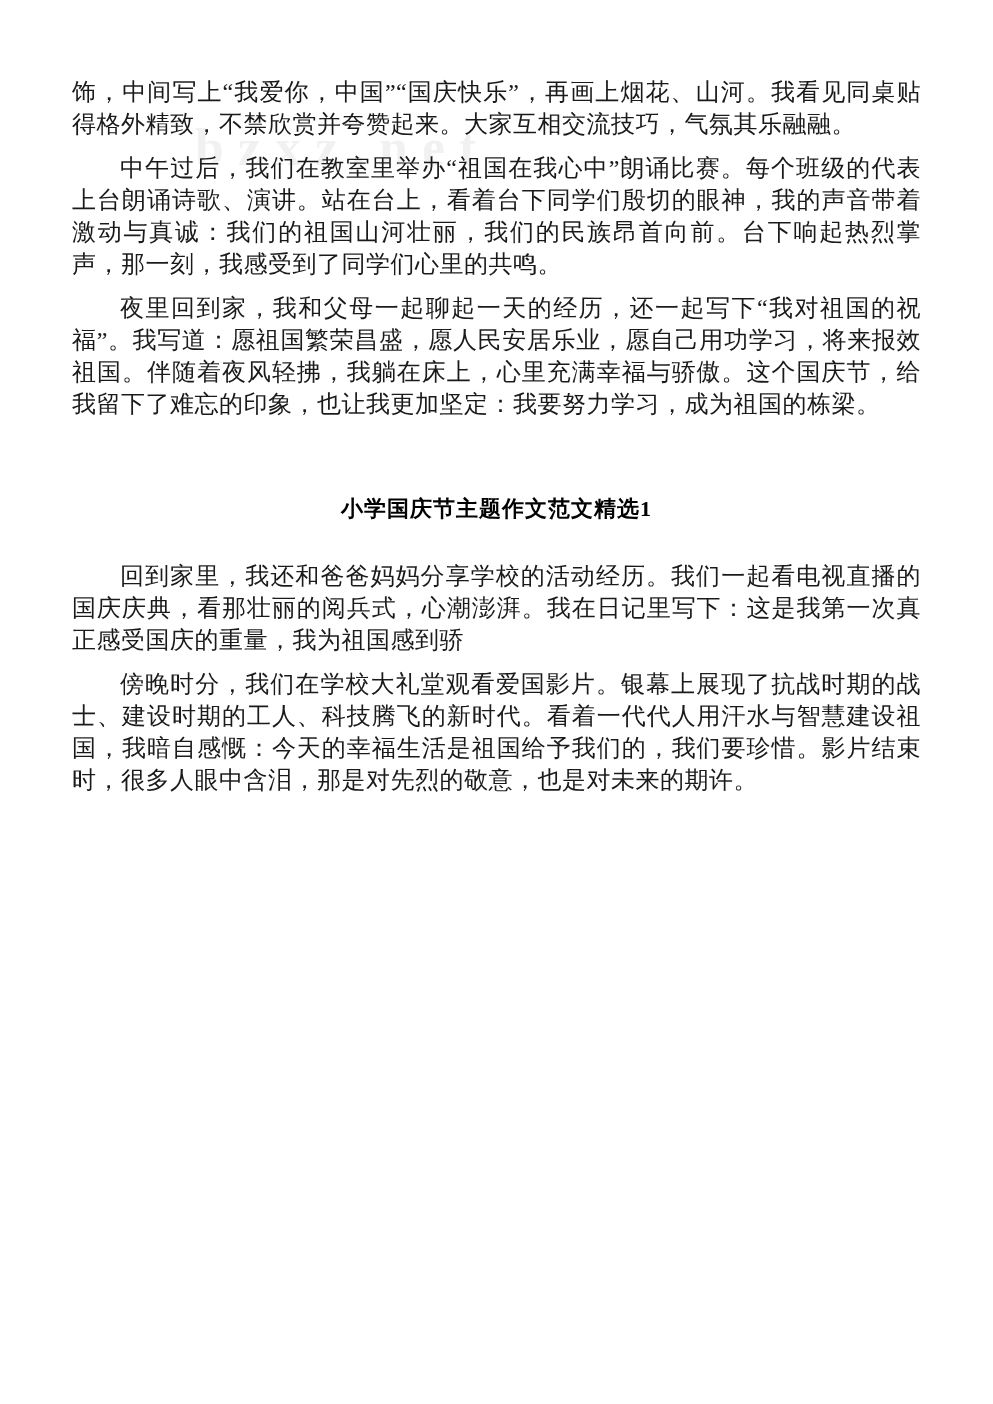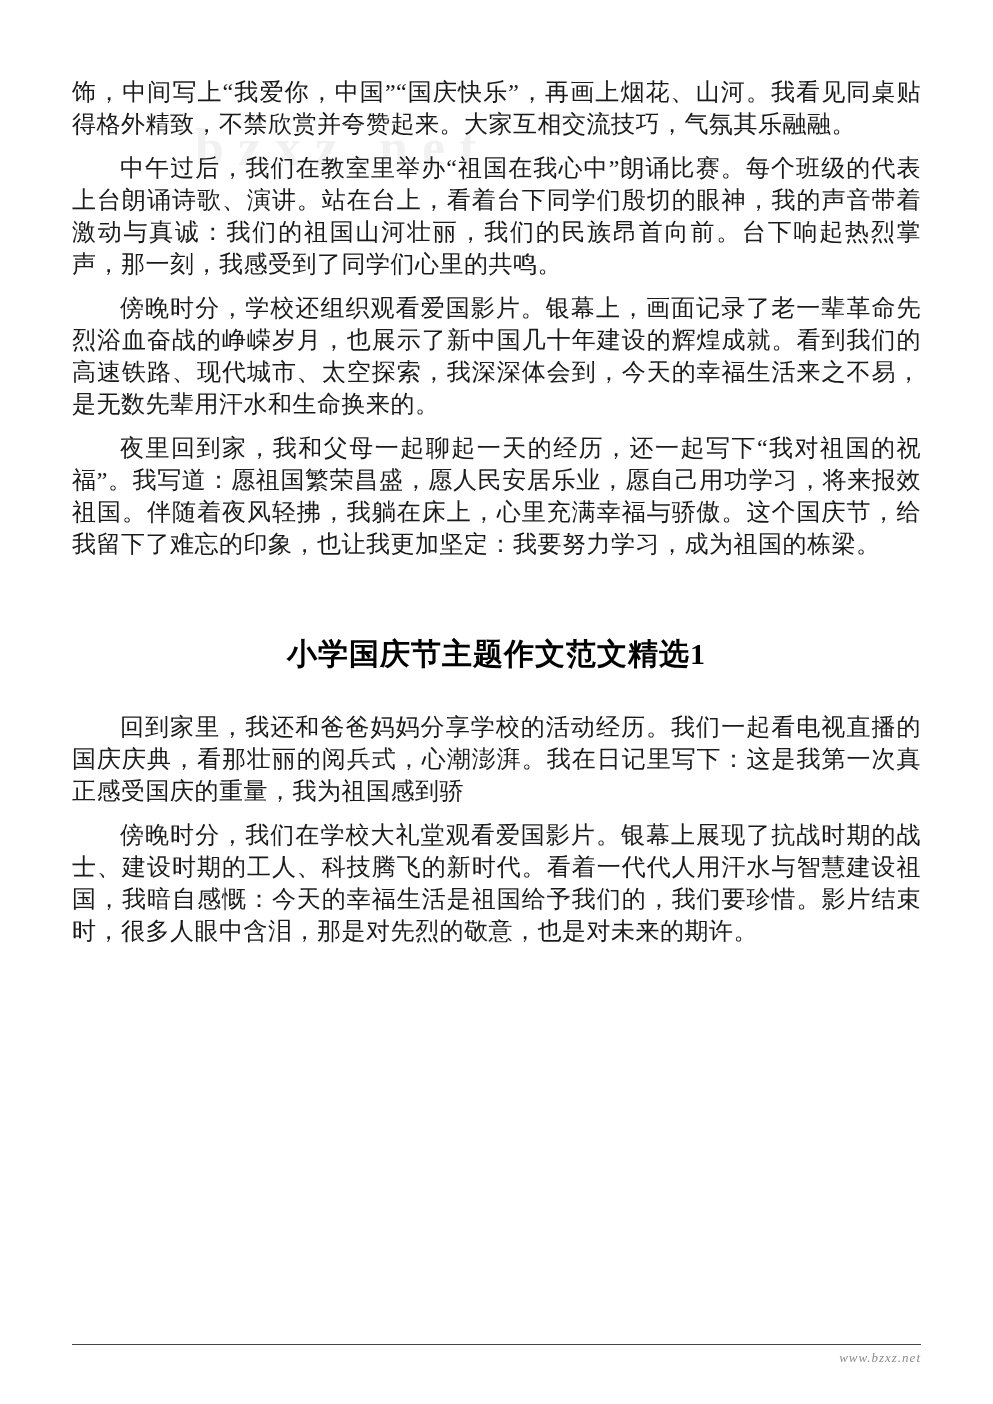--- a/index.html
+++ b/index.html
@@ -39,21 +39,21 @@
     font-size: 24px;
     line-height: 32px;
     margin: 0 0 12px 0;
     text-align: justify;
     letter-spacing: 0.5px;
   }
   .para.indent {
     text-indent: 2em;
   }
   .essay-title {
-    font-size: 30px;
+    font-size: 22px;
     font-weight: bold;
     text-align: center;
     margin: 74px 0 36px 0;
     letter-spacing: 1px;
     color: #000000;
   }
   .footer {
     position: absolute;
     left: 72px;
     right: 72px;
@@ -79,31 +79,26 @@
 
 <div class="page">
 
   <div class="watermark">bzxz.net</div>
 
   <div class="content">
 
     <div>
         <p class="para">饰，中间写上“我爱你，中国”“国庆快乐”，再画上烟花、山河。我看见同桌贴得格外精致，不禁欣赏并夸赞起来。大家互相交流技巧，气氛其乐融融。</p>
         <p class="para indent">中午过后，我们在教室里举办“祖国在我心中”朗诵比赛。每个班级的代表上台朗诵诗歌、演讲。站在台上，看着台下同学们殷切的眼神，我的声音带着激动与真诚：我们的祖国山河壮丽，我们的民族昂首向前。台下响起热烈掌声，那一刻，我感受到了同学们心里的共鸣。</p>
-        <p class="para indent">傍晚时分，学校还组织观看爱国影片。银幕上，画面记录了老一辈革命先烈浴血奋战的峥嵘岁月，也展示了新中国几十年建设的辉煌成就。看到我们的高速铁路、现代城市、太空探索，我深深体会到，今天的幸福生活来之不易，是无数先辈用汗水和生命换来的。</p>
         <p class="para indent">夜里回到家，我和父母一起聊起一天的经历，还一起写下“我对祖国的祝福”。我写道：愿祖国繁荣昌盛，愿人民安居乐业，愿自己用功学习，将来报效祖国。伴随着夜风轻拂，我躺在床上，心里充满幸福与骄傲。这个国庆节，给我留下了难忘的印象，也让我更加坚定：我要努力学习，成为祖国的栋梁。</p>
       </div>
 
     <h1 class="essay-title">小学国庆节主题作文范文精选1</h1>
 
     <div>
         <p class="para indent">回到家里，我还和爸爸妈妈分享学校的活动经历。我们一起看电视直播的国庆庆典，看那壮丽的阅兵式，心潮澎湃。我在日记里写下：这是我第一次真正感受国庆的重量，我为祖国感到骄</p>
         <p class="para indent">傍晚时分，我们在学校大礼堂观看爱国影片。银幕上展现了抗战时期的战士、建设时期的工人、科技腾飞的新时代。看着一代代人用汗水与智慧建设祖国，我暗自感慨：今天的幸福生活是祖国给予我们的，我们要珍惜。影片结束时，很多人眼中含泪，那是对先烈的敬意，也是对未来的期许。</p>
       </div>
 
   </div>
 
-  <div class="footer">
-    <div class="footer-line"></div>
-    <div class="footer-url">www.bzxz.net</div>
-  </div>
 
 </div>
 
 </body></html>

